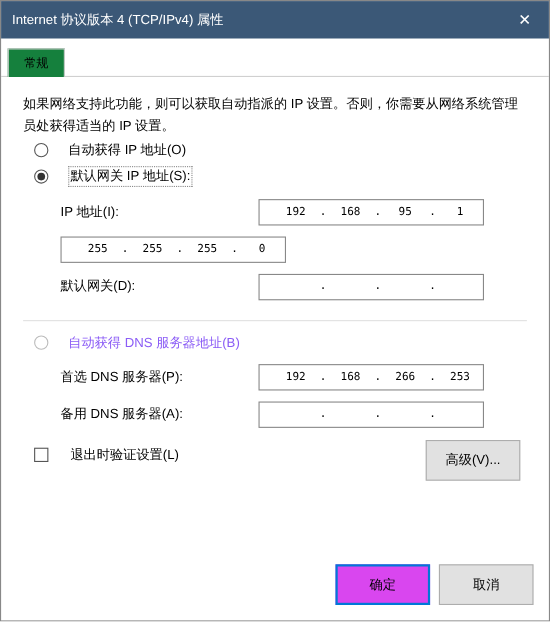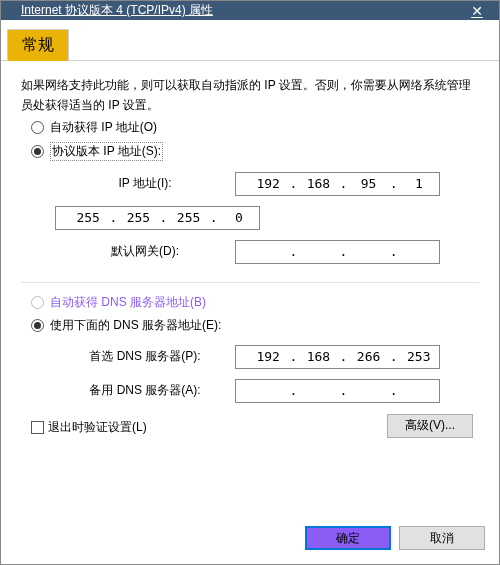--- a/index.html
+++ b/index.html
@@ -14,26 +14,25 @@
     width: 500px;
     height: 565px;
     background: #fff;
     display: flex;
     flex-direction: column;
     border: 1px solid #888;
   }
   .titlebar {
     background: #3b5877;
     color: #fff;
-    height: 19px;
-    display: flex;
-    align-items: center;
-    padding-left: 20px;
+    height: 34px;
+    display: flex;
+    align-items: center;
+    padding-left: 10px;
     font-size: 12px;
-    text-decoration: underline;
   }
   .titlebar .title { flex: 1; }
   .titlebar .closebtn {
     width: 44px;
     height: 30px;
     display: flex;
     align-items: center;
     justify-content: center;
     font-size: 14px;
     cursor: pointer;
@@ -41,39 +40,39 @@
   .tabs {
     display: flex;
     padding: 8px 0 0 6px;
     border-bottom: 1px solid #d0d0d0;
     gap: 0;
   }
   .tab {
     padding: 5px 14px 5px 14px;
     border: 1px solid #d0d0d0;
     border-bottom: none;
-    background: #eab308;
+    background: #15803d;
     position: relative;
     top: 1px;
-    font-size: 16px;
+    font-size: 11px;
     cursor: pointer;
   }
   .content {
     flex: 1;
     padding: 14px 20px 10px 20px;
     display: flex;
     flex-direction: column;
   }
   .desc {
     line-height: 1.7;
   }
   .radio-row {
     display: flex;
     align-items: center;
-    gap: 6px;
+    gap: 18px;
     padding: 3px 10px;
   }
   .radio {
     width: 13px; height: 13px;
     border: 1px solid #555;
     border-radius: 50%;
     display: inline-flex;
     align-items: center;
     justify-content: center;
     background: #fff;
@@ -94,75 +93,74 @@
   .field-group {
     padding: 3px 10px 3px 34px;
   }
   .field-row {
     display: flex;
     align-items: center;
     height: 34px;
   }
   .field-label {
     flex: 0 0 180px;
-    text-align: center;
   }
   .ip-input {
     flex: 0 0 205px;
     height: 24px;
     border: 1px solid #888;
     display: flex;
     align-items: center;
     font-family: Consolas, monospace;
-    font-size: 13px;
+    font-size: 10px;
     background: #fff;
     padding-left: 12px;
   }
   .ip-oct {
     flex: 1;
     text-align: center;
     min-width: 0;
   }
   .ip-dot {
     flex: 0 0 auto;
     padding: 0 1px;
   }
   .divider {
     border: none;
     border-top: 1px solid #e0e0e0;
     margin: 10px 0 8px 0;
   }
   .check-row {
     display: flex;
     align-items: center;
-    gap: 4px;
+    gap: 20px;
     padding: 8px 10px;
   }
   .checkbox {
     width: 13px; height: 13px;
     border: 1px solid #555;
     background: #fff;
   }
   .advanced-row {
     display: flex;
     justify-content: flex-end;
     padding: 0 6px 0 0;
     margin-top: -30px;
   }
   .btn {
-    height: 24px;
+    height: 37px;
     min-width: 86px;
     padding: 0 12px;
     border: 1px solid #adadad;
     background: #e1e1e1;
     font-size: 12px;
     font-family: inherit;
     cursor: pointer;
   }
-  .btn.primary { border: 2px solid #0078d7; background: #8b5cf6; }
+  .btn.primary { border: 2px solid #0078d7; background: #d946ef; }
   .footer {
     display: flex;
     justify-content: flex-end;
     gap: 8px;
     padding: 10px 14px 14px 14px;
   }
 </style>
 </head>
 <body>
 
@@ -180,21 +178,21 @@
 
   <div class="content">
     <div class="desc">如果网络支持此功能，则可以获取自动指派的 IP 设置。否则，你需要从网络系统管理员处获得适当的 IP 设置。</div>
 
     <div class="radio-row">
       <span class="radio"></span>
       <span class="radio-label">自动获得 IP 地址(O)</span>
     </div>
     <div class="radio-row">
       <span class="radio checked"></span>
-      <span class="radio-label framed">协议版本 IP 地址(S):</span>
+      <span class="radio-label framed">默认网关 IP 地址(S):</span>
     </div>
 
     <div class="field-group">
       <div class="field-row">
         <span class="field-label">IP 地址(I):</span>
         <span class="ip-input">
           <span class="ip-oct">192</span>
             <span class="ip-dot">.</span>
           <span class="ip-oct">168</span>
             <span class="ip-dot">.</span>
@@ -227,24 +225,20 @@
         </span>
       </div>
     </div>
 
     <hr class="divider">
 
     <div class="radio-row">
       <span class="radio disabled"></span>
       <span class="radio-label disabled">自动获得 DNS 服务器地址(B)</span>
     </div>
-    <div class="radio-row">
-      <span class="radio checked"></span>
-      <span class="radio-label">使用下面的 DNS 服务器地址(E):</span>
-    </div>
 
     <div class="field-group">
       <div class="field-row">
         <span class="field-label">首选 DNS 服务器(P):</span>
         <span class="ip-input">
           <span class="ip-oct">192</span>
             <span class="ip-dot">.</span>
           <span class="ip-oct">168</span>
             <span class="ip-dot">.</span>
           <span class="ip-oct">266</span>

